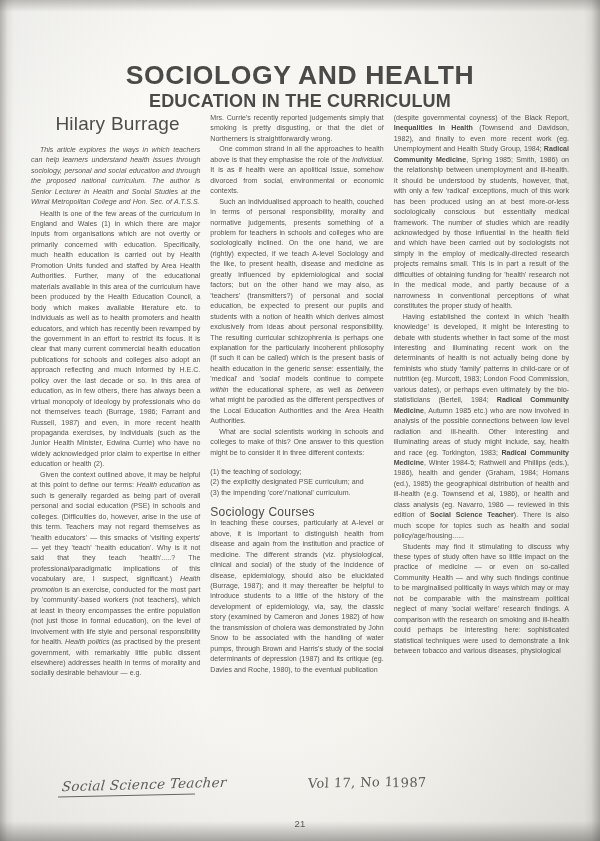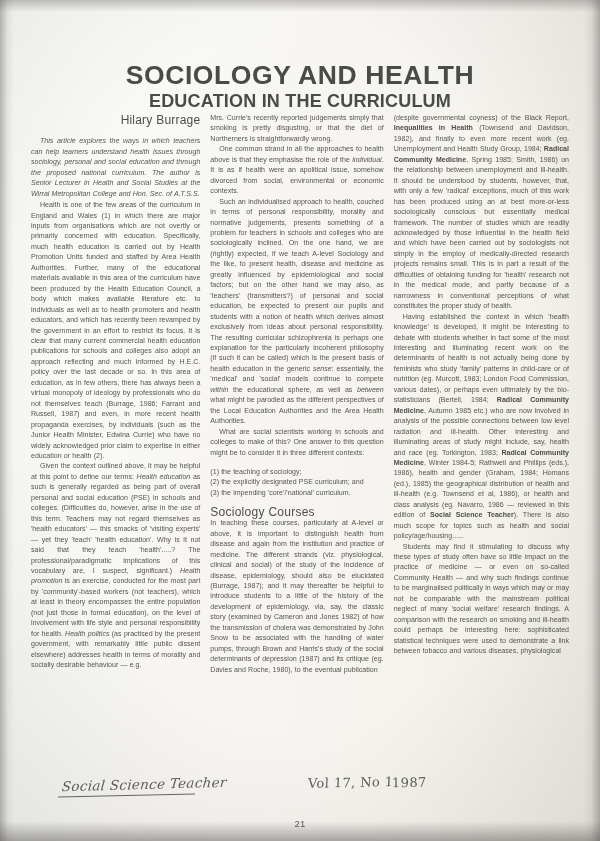--- a/index.html
+++ b/index.html
@@ -94,26 +94,26 @@
     color: #56554f;
     text-align: justify;
     letter-spacing: 0.01px;
     word-spacing: 0.2px;
   }
   .col.c1 { width: 170px; }
   .col.c2 { width: 174px; }
   .col.c3 { width: 176px; }
 
   .byline {
-    font-size: 12px;
+    font-size: 19px;
     font-weight: normal;
     color: #4e4d49;
     letter-spacing: 0.2px;
     margin: 0 0 9px 4px;
-    text-align: right;
+    text-align: center;
     line-height: 1.2;
   }
   .abstract {
     font-style: italic;
     text-align: justify;
     margin: 0 0 1px 0;
     text-indent: 9px;
     color: #57564f;
   }
   p.para {

